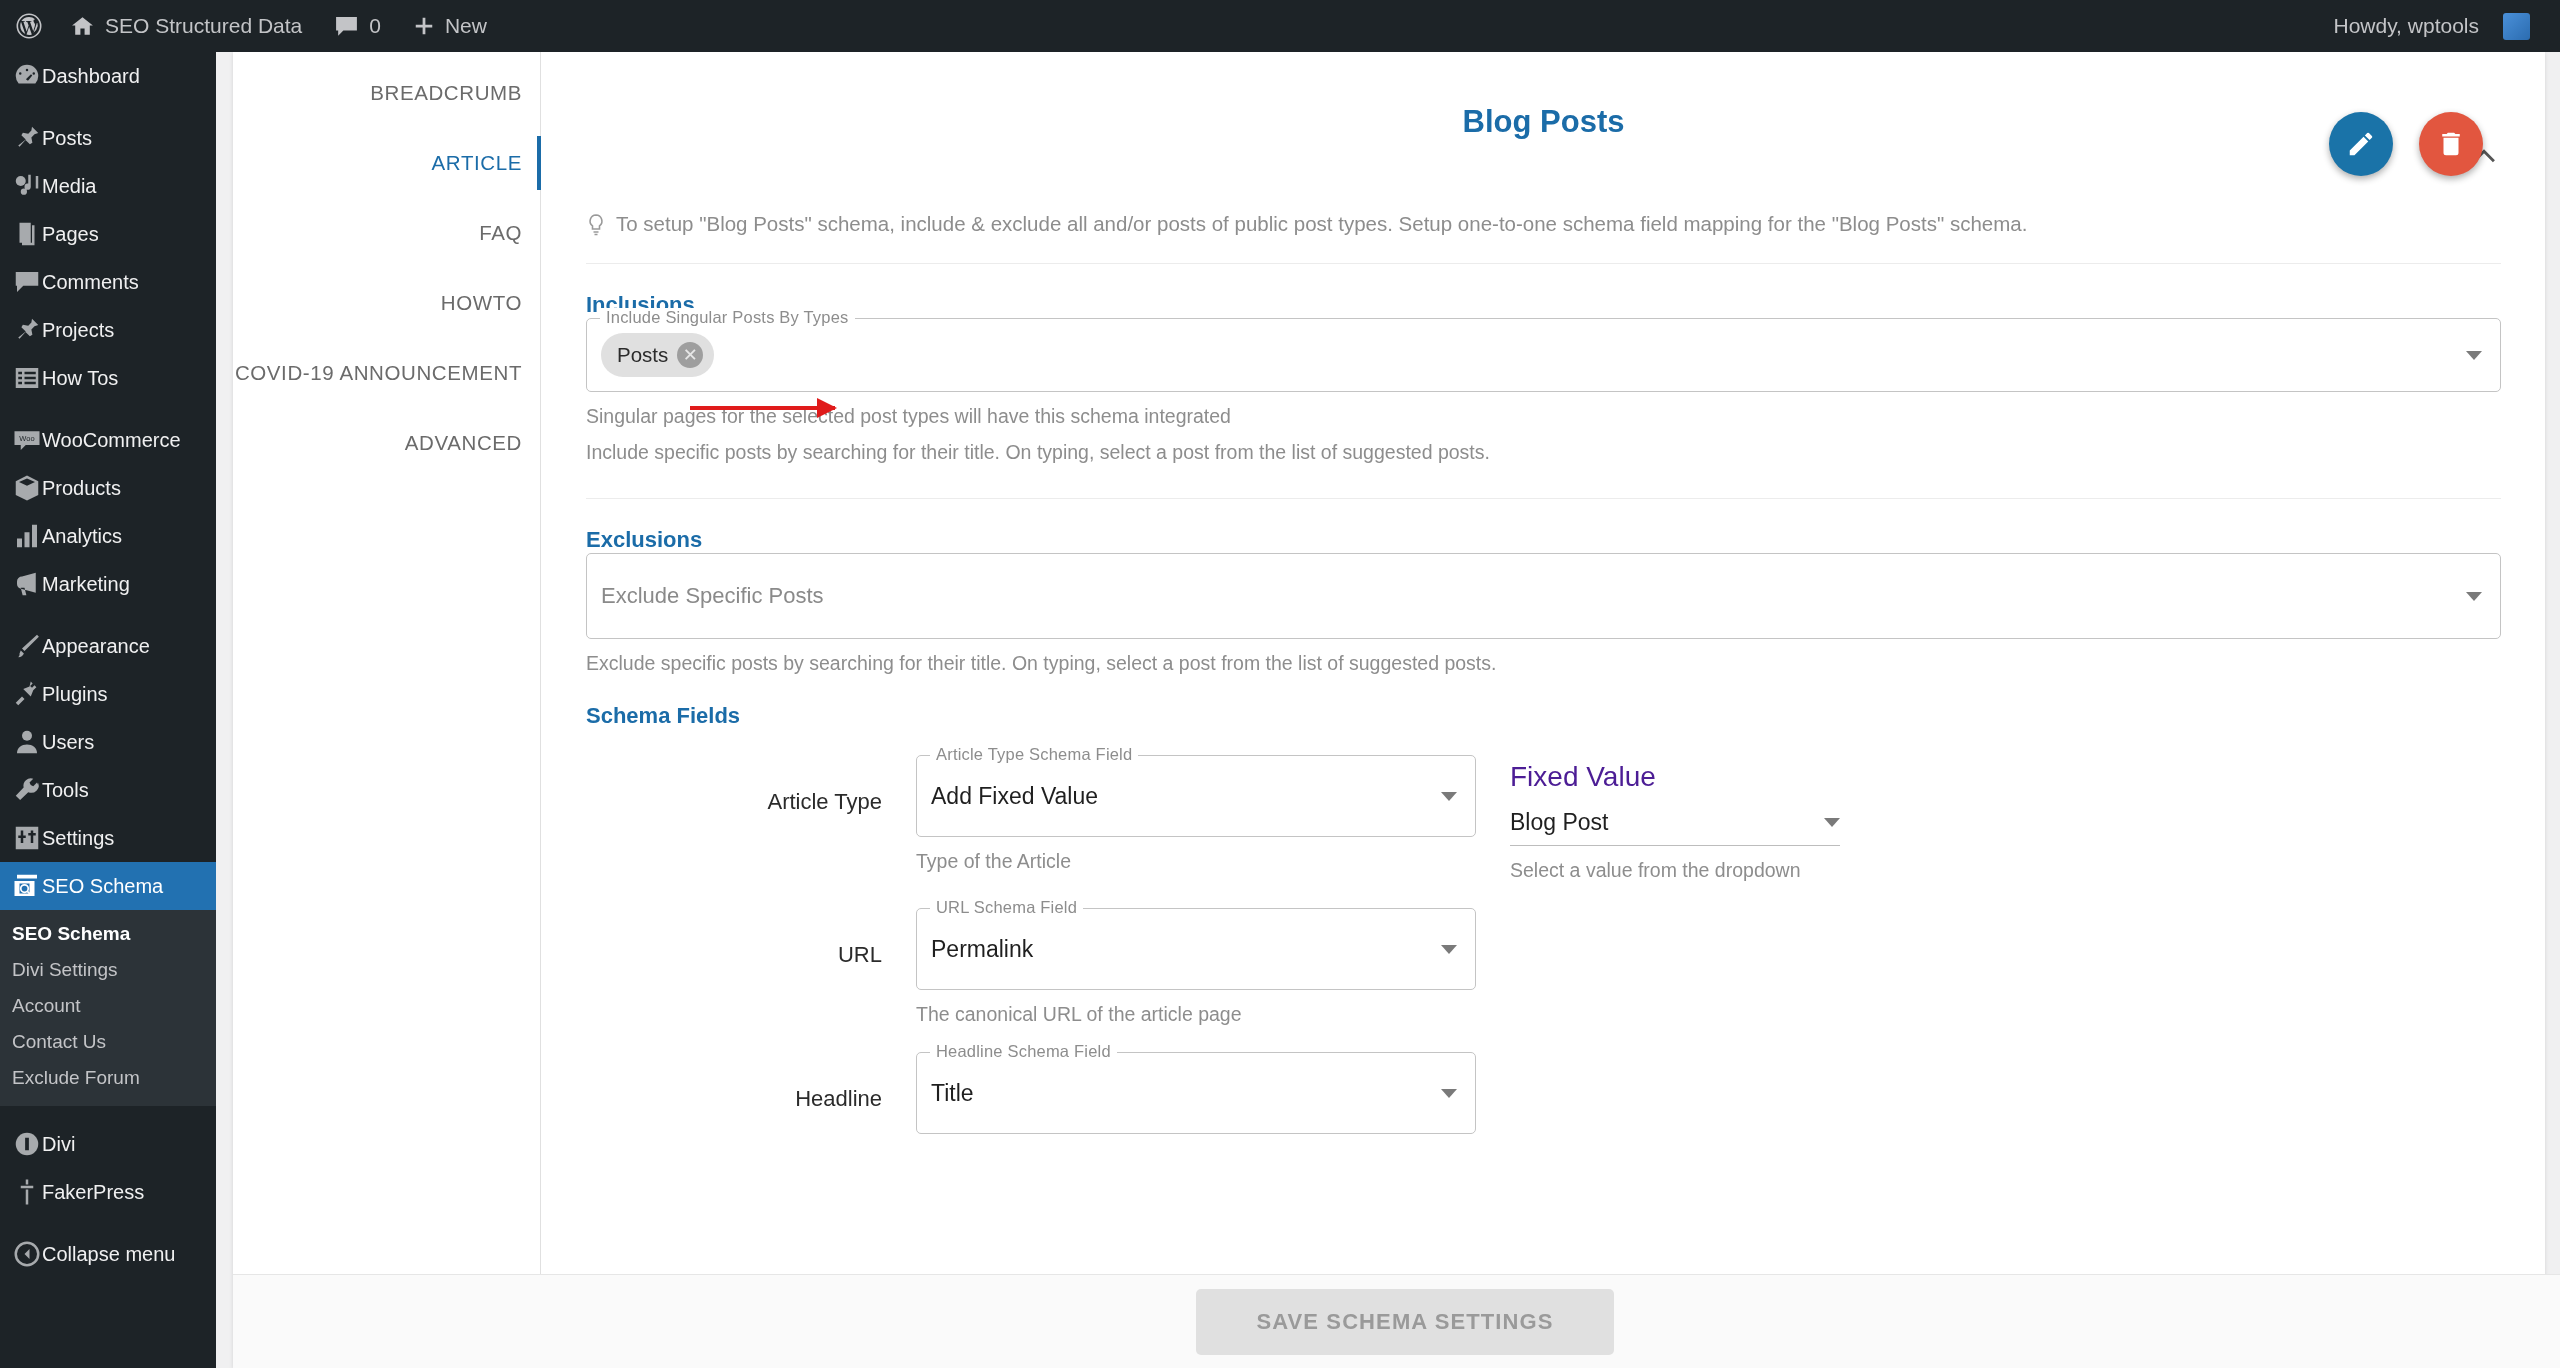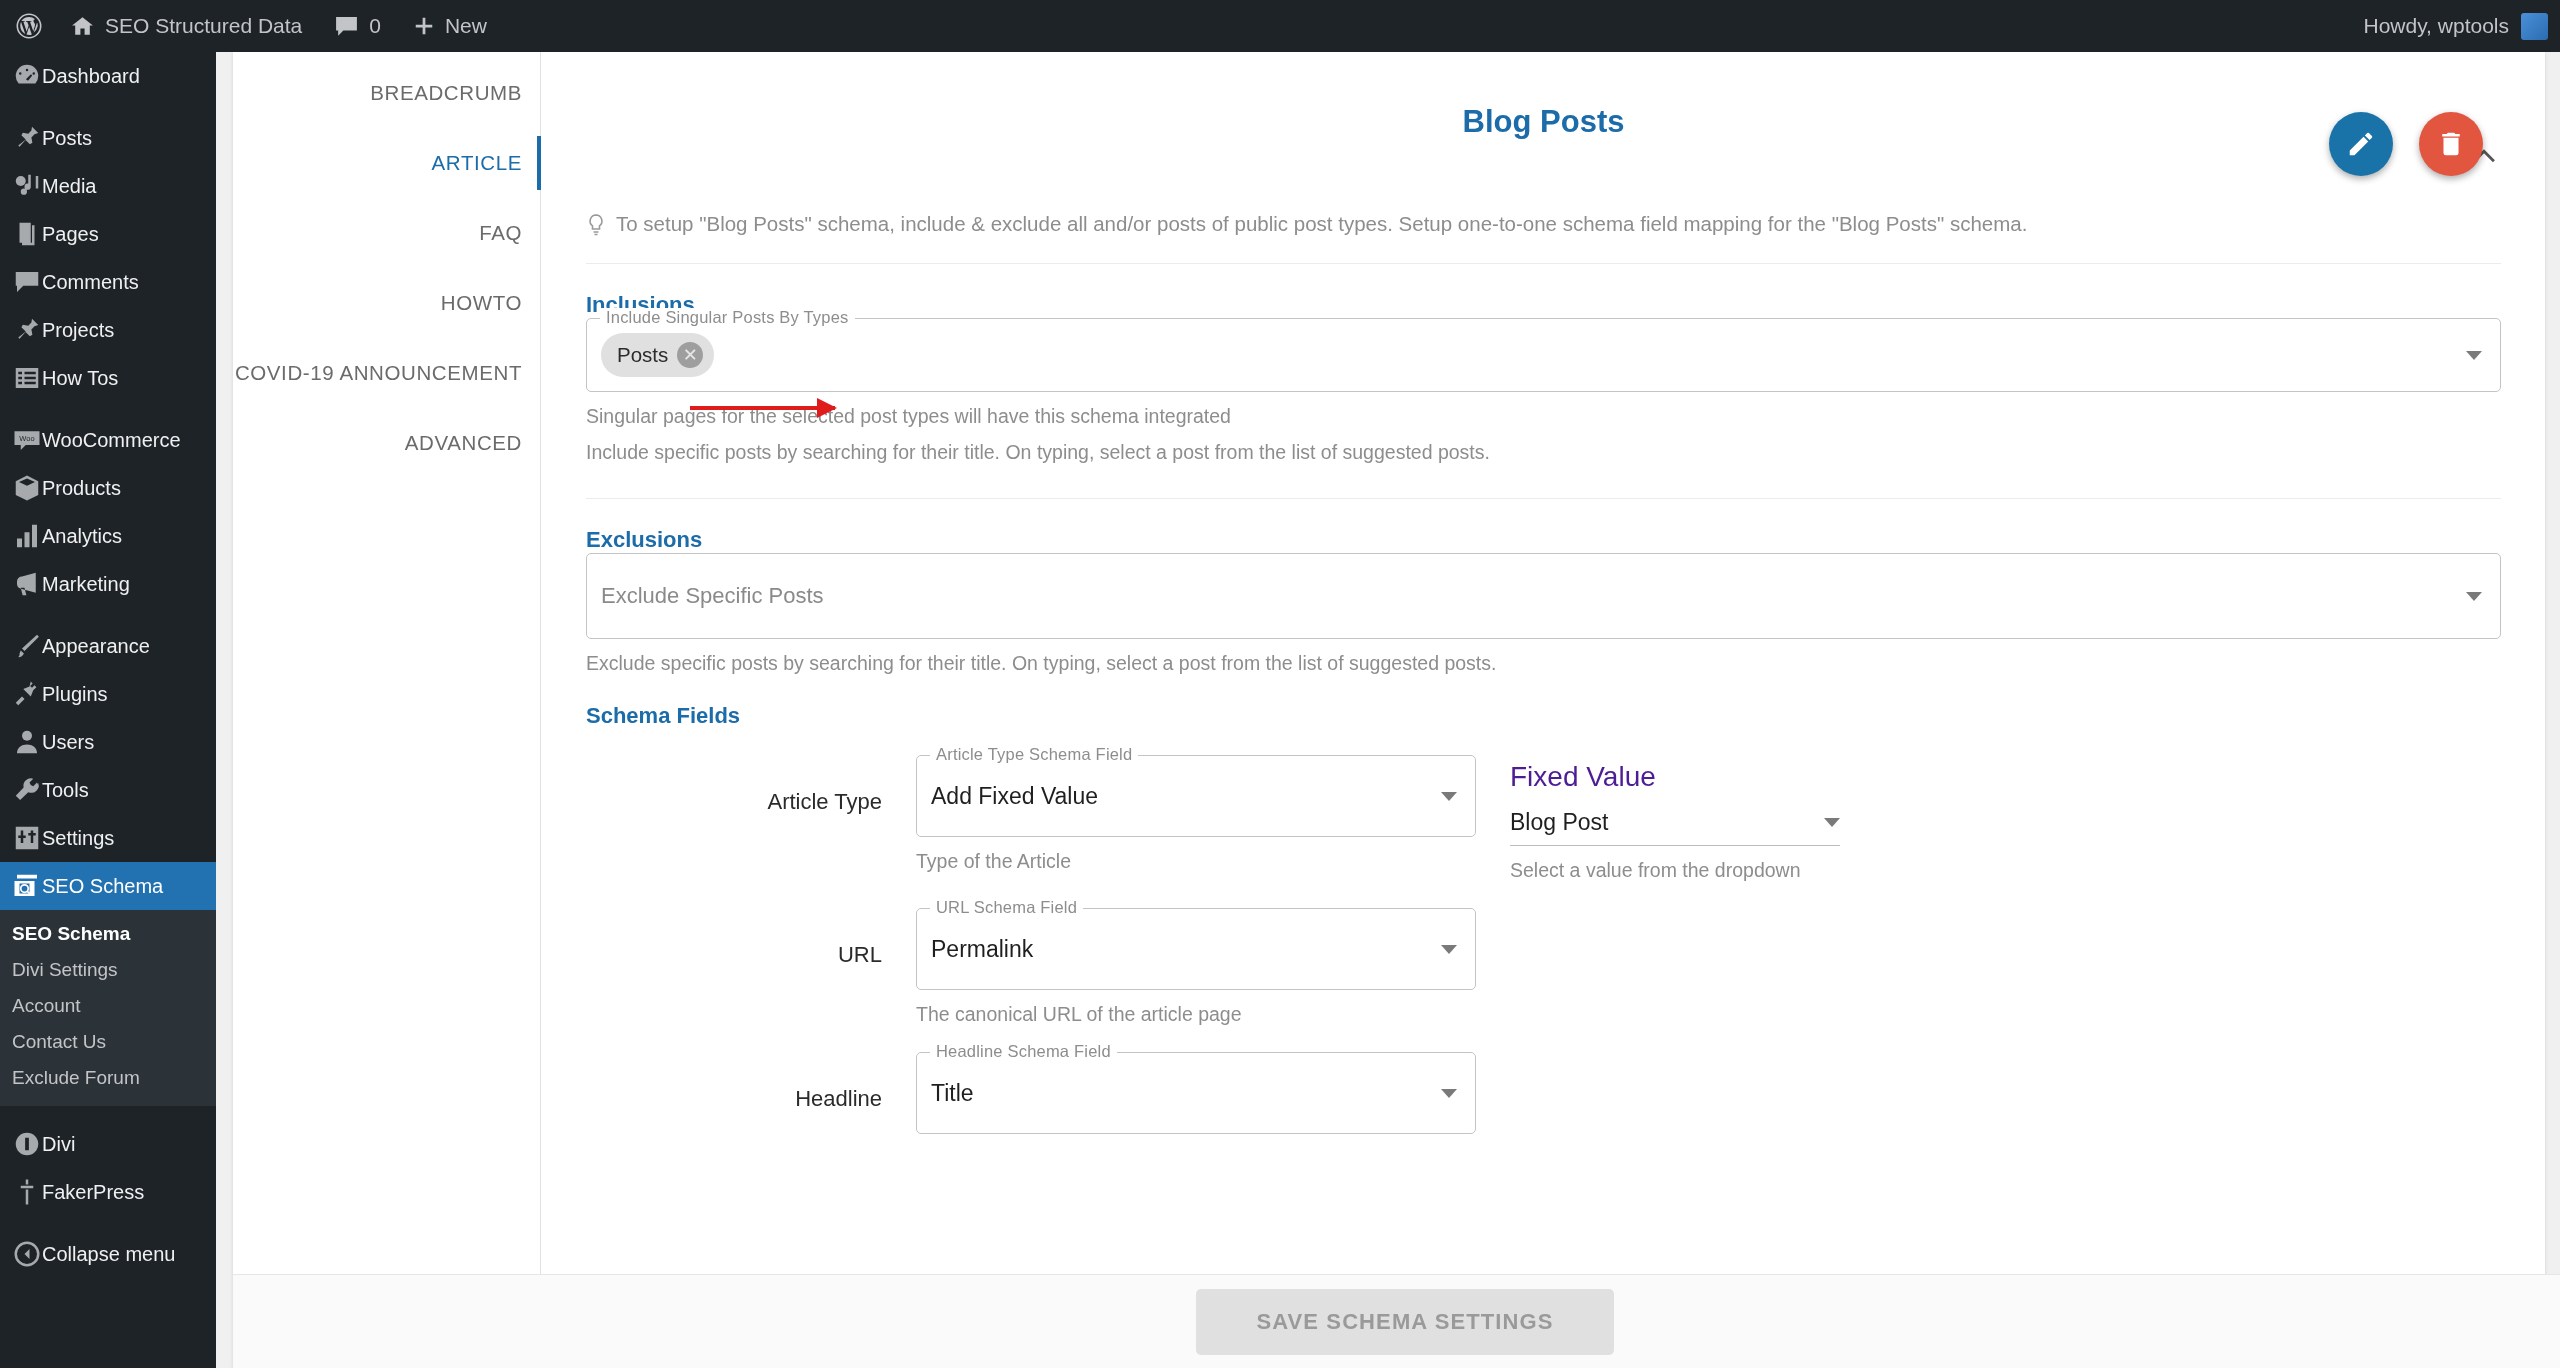--- a/index.html
+++ b/index.html
@@ -15,21 +15,21 @@
     position: absolute; top: 0; left: 0; width: 2560px; height: 52px;
     background: #1d2327; color: #c3c4c7;
     display: flex; align-items: center; z-index: 60;
     font-size: 21px;
   }
   .ab-item {
     display: flex; align-items: center; gap: 10px;
     height: 52px; padding: 0 16px; color: #c3c4c7; white-space: nowrap;
   }
   .ab-item.first { padding-left: 14px; padding-right: 10px; }
-  .ab-right { margin-left: auto; display: flex; align-items: center; padding-right: 12px; gap: 12px; }
+  .ab-right { margin-left: auto; display: flex; align-items: center; padding-right: 30px; gap: 24px; }
   .ab-avatar {
     width: 27px; height: 27px; border-radius: 3px;
     background: linear-gradient(135deg,#4a90d9,#2b6cb0);
   }
   .wp-logo { width: 30px; height: 30px; }
   .home-ico { width: 25px; height: 25px; }
   .cmt-ico { width: 25px; height: 22px; }
   .plus-ico { width: 22px; height: 22px; }
 
   

